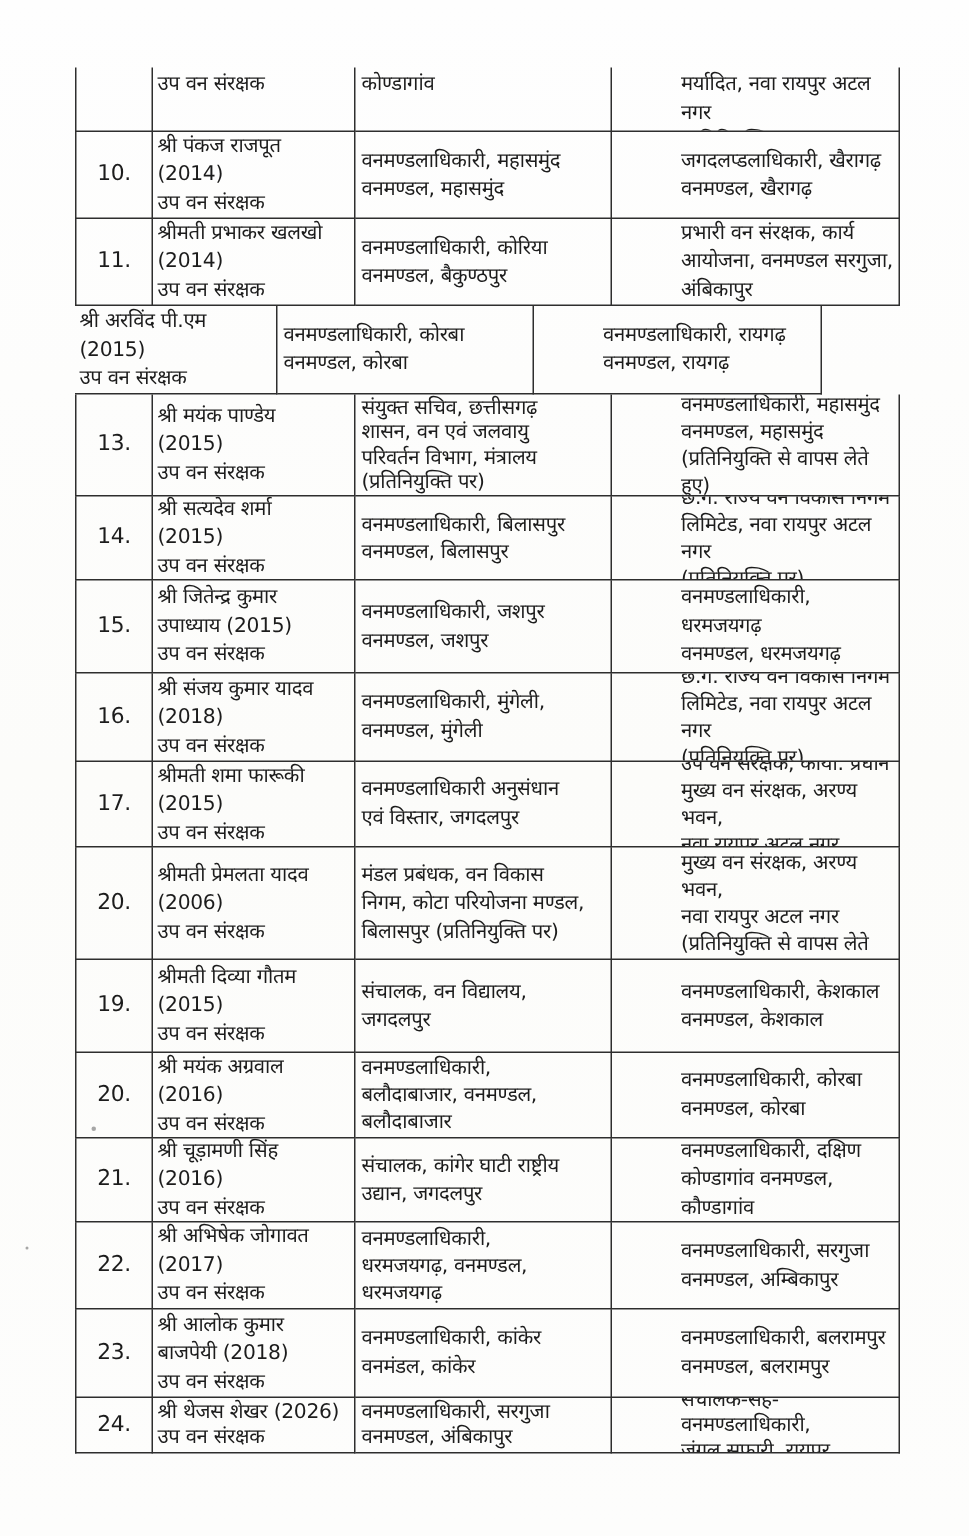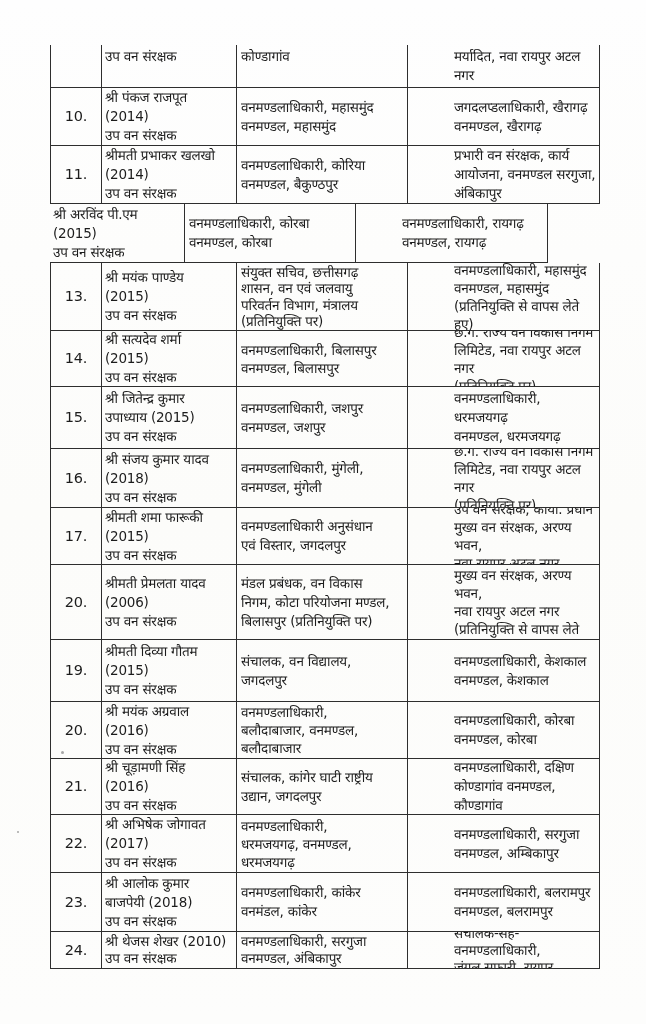--- a/index.html
+++ b/index.html
@@ -356,21 +356,21 @@
           <span>वनमण्डलाधिकारी, बलरामपुर
 वनमण्डल, बलरामपुर</span>
         </div>
     </div>
 
     <div class="row" style="height:37px">
       <div class="cell c-sn lh17">
           <span>24.</span>
         </div>
       <div class="cell c-name lh17">
-          <span>श्री थेजस शेखर (2010)
+          <span>श्री थेजस शेखर (2026)
 उप वन संरक्षक</span>
         </div>
       <div class="cell c-cur lh17">
           <span>वनमण्डलाधिकारी, सरगुजा
 वनमण्डल, अंबिकापुर</span>
         </div>
       <div class="cell c-new lh17">
           <span>संचालक-सह-वनमण्डलाधिकारी,
 जंगल सफारी, रायपुर</span>
         </div>

